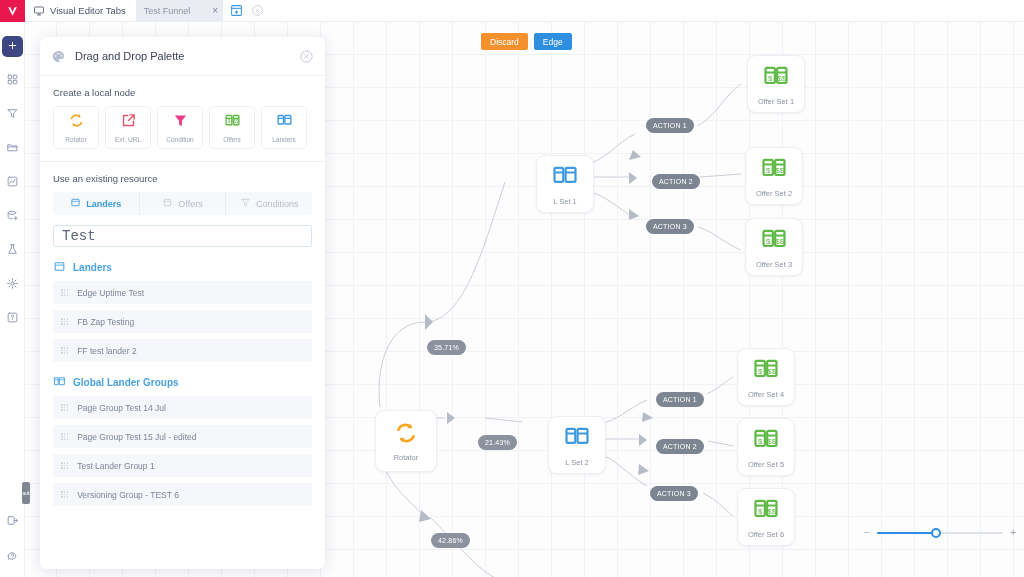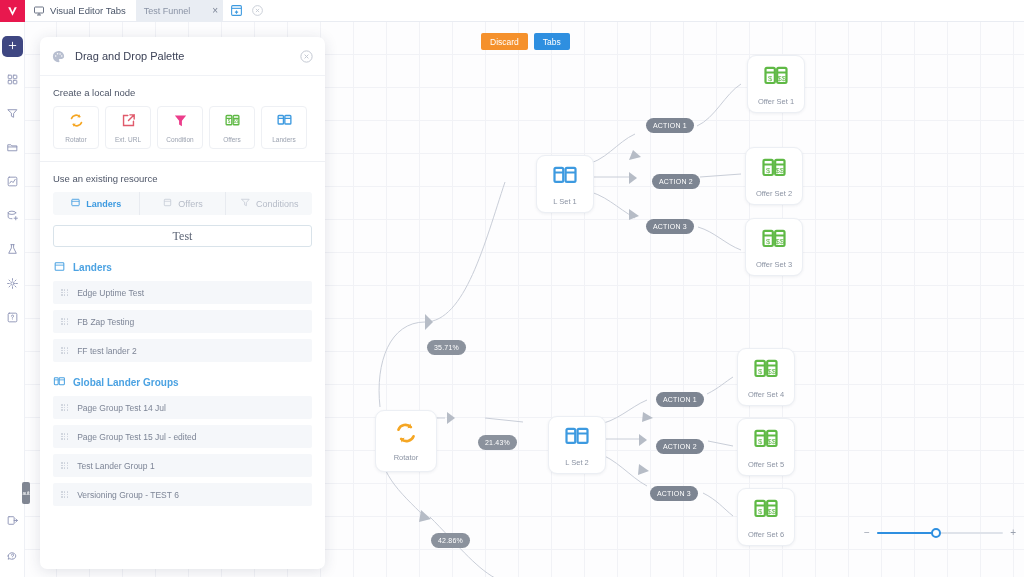--- a/index.html
+++ b/index.html
@@ -119,22 +119,22 @@
     font-size: 9px; color: #b6bcc8; cursor: pointer; border-right: 1px solid #e8ebf0;
   }
   .res-tab:last-child { border-right: none; }
   .res-tab.active { color: #3d9ae0; font-weight: bold; }
 
   .search-box {
     margin: 10px 13px 0 13px; height: 22px; border: 1px solid #d9e3ea; border-radius: 3px;
     display: flex; align-items: center; padding: 0 8px;
   }
   .search-box input {
-    border: none; outline: none; width: 100%; font-size: 12px; color: #5c6475;
-    font-family: Liberation Serif, serif; background: transparent; text-align: center;
+    border: none; outline: none; width: 100%; font-size: 14px; color: #5c6475;
+    font-family: Liberation Mono, monospace; background: transparent;
   }
 
   .group-head {
     display: flex; align-items: center; gap: 7px; padding: 13px 13px 6px 13px;
     font-size: 10px; color: #4ba2e2; font-weight: bold;
   }
   .res-list { padding: 0 13px; display: flex; flex-direction: column; gap: 6px; }
   .res-item {
     height: 23px; background: #f5f7fa; border-radius: 2px;
     display: flex; align-items: center; gap: 9px; padding: 0 8px; cursor: grab;
@@ -198,21 +198,21 @@
         <polygon points="604,150 612,156 604,162"></polygon>
         <polygon points="604,187 614,194 604,198"></polygon>
         <polygon points="618,390 628,396 617,400"></polygon>
         <polygon points="614,412 622,418 614,424"></polygon>
         <polygon points="614,442 624,449 613,453"></polygon>
       </g>
     </svg>
 
     <div class="act-row">
       <button class="btn-discard">Discard</button>
-      <button class="btn-save">Tabs</button>
+      <button class="btn-save">Edge</button>
     </div>
 
     <div id="nodes-layer">
         <div class="node wide" style="left:350px;top:388px">
           <span><svg width="26" height="26" viewBox="0 0 24 24">
               <path d="M5 9a7 7 0 0 1 11.5-2.4M19 15a7 7 0 0 1-11.5 2.4" fill="none" stroke="#f5a623" stroke-width="2.4" stroke-linecap="round"></path>
               <path d="M16 3.2l1.2 3.8-3.9.6z" fill="#f5a623"></path>
               <path d="M8 20.8L6.8 17l3.9-.6z" fill="#f5a623"></path>
             </svg></span>
           <span class="node-label">Rotator</span>

